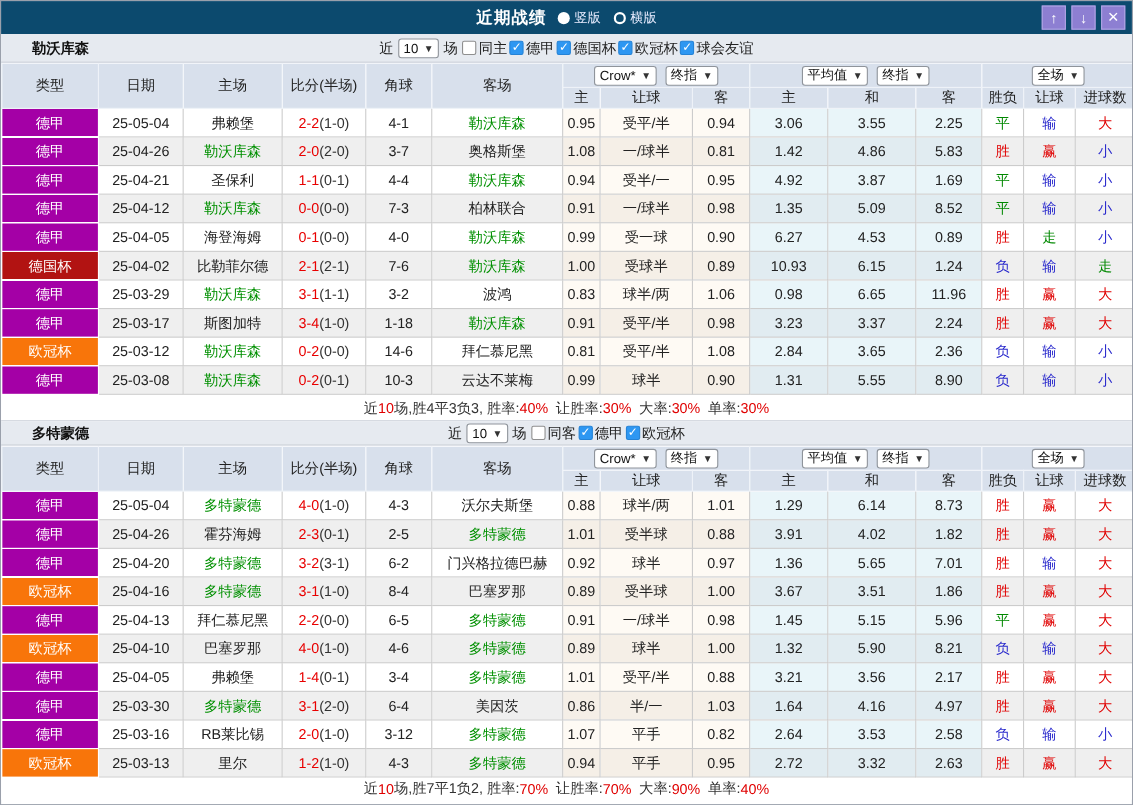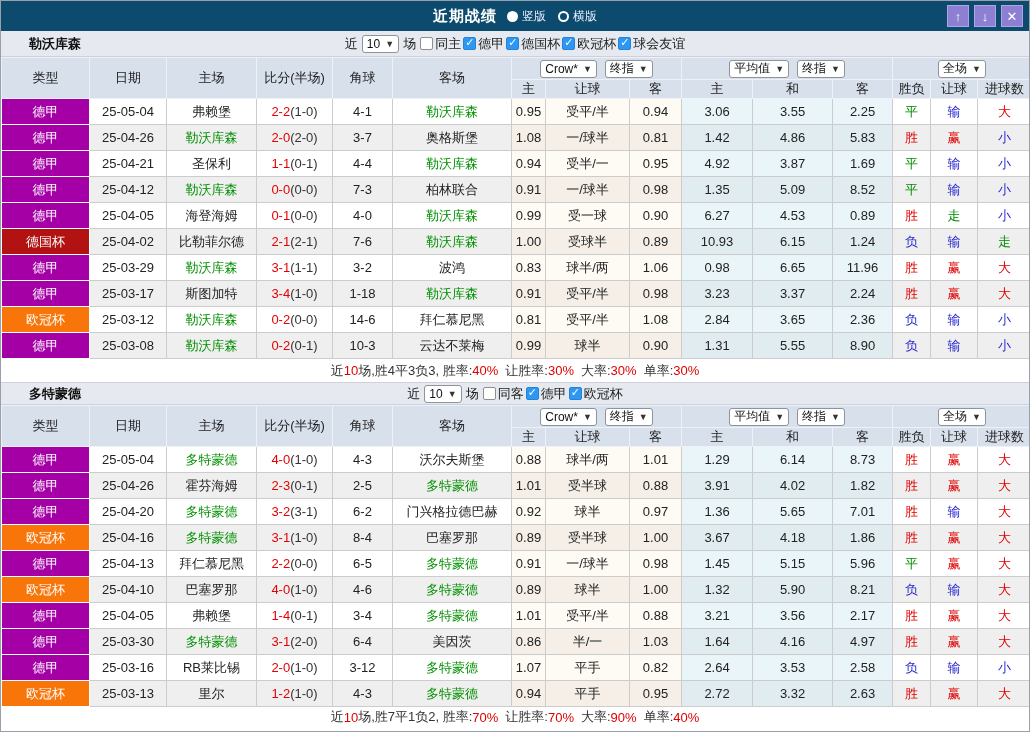--- a/index.html
+++ b/index.html
@@ -568,21 +568,21 @@
           <td class="badge lg-orange">欧冠杯</td>
           <td>25-04-16</td>
           <td class="team-true">多特蒙德</td>
           <td><span class="score-main">3-1</span><span class="score-half">(1-0)</span></td>
           <td>8-4</td>
           <td class="team-false">巴塞罗那</td>
           <td class="crow">0.89</td>
           <td class="crow">受半球</td>
           <td class="crow">1.00</td>
           <td class="avg">3.67</td>
-          <td class="avg">4.18</td>
+          <td class="avg">3.51</td>
           <td class="avg">1.86</td>
           <td class="c-red">胜</td>
           <td class="c-red">赢</td>
           <td class="c-red">大</td>
         </tr>
 
         <tr>
           <td class="badge lg-purple">德甲</td>
           <td>25-04-13</td>
           <td class="team-false">拜仁慕尼黑</td>

